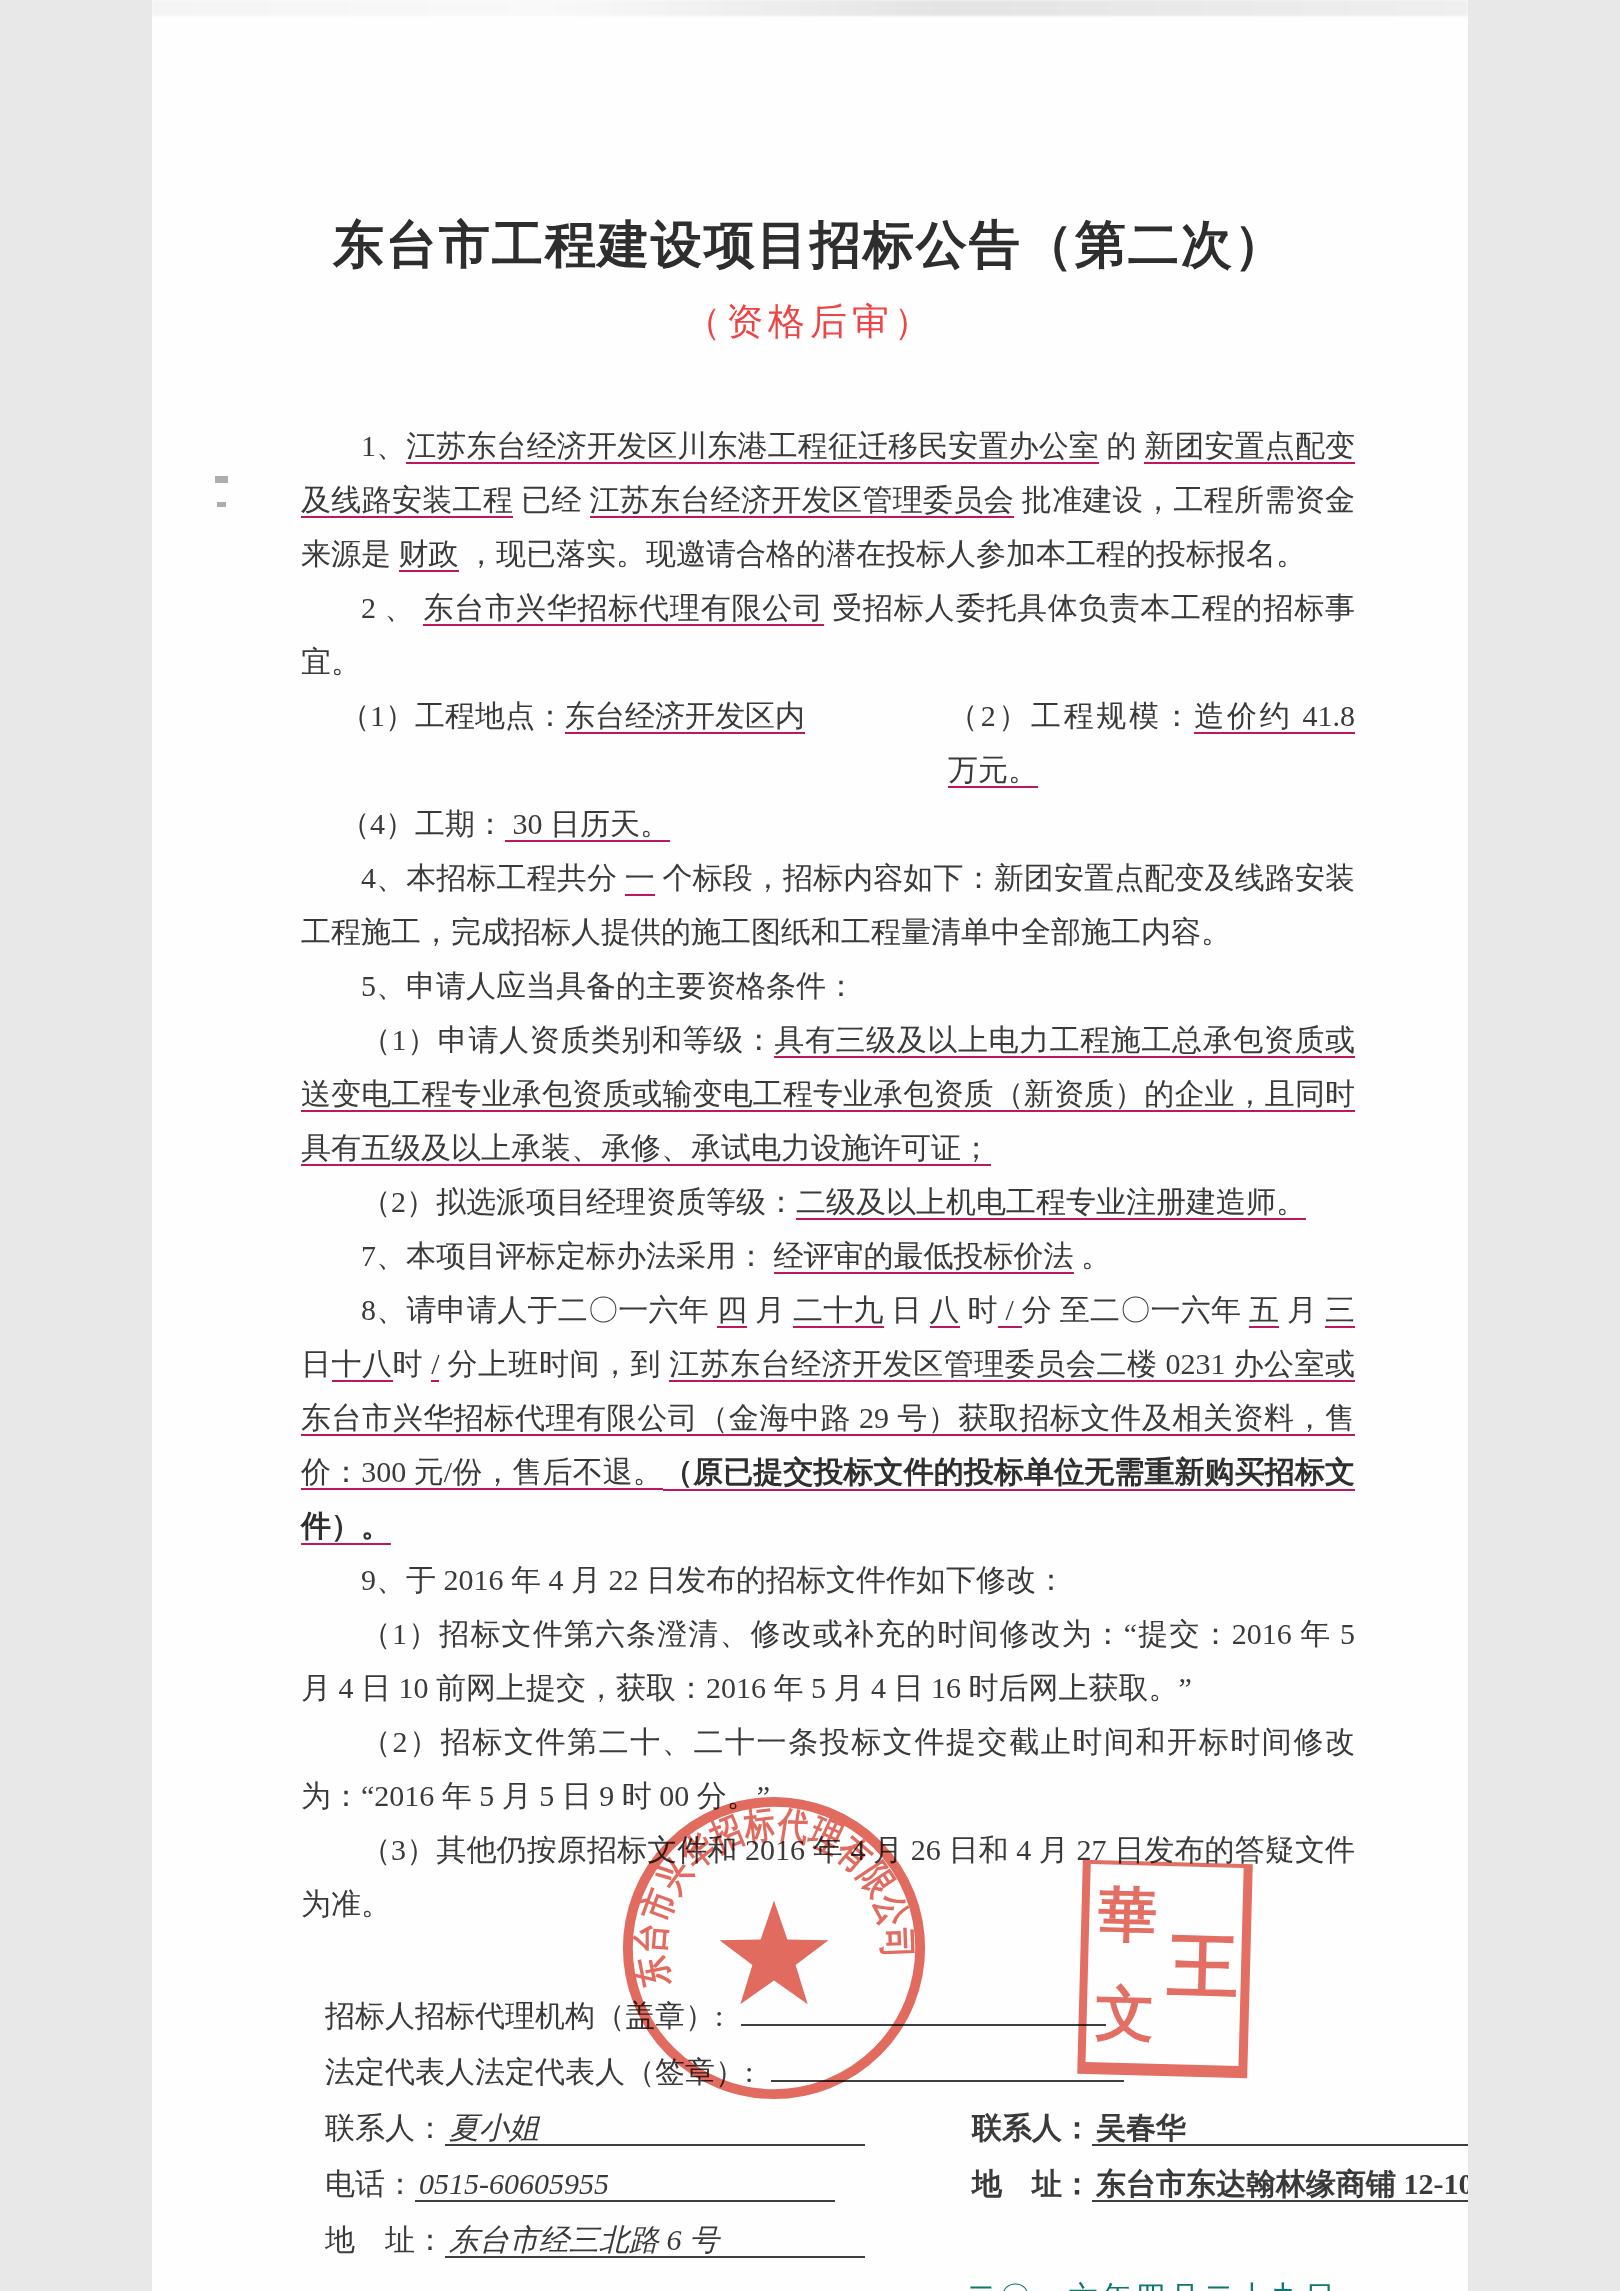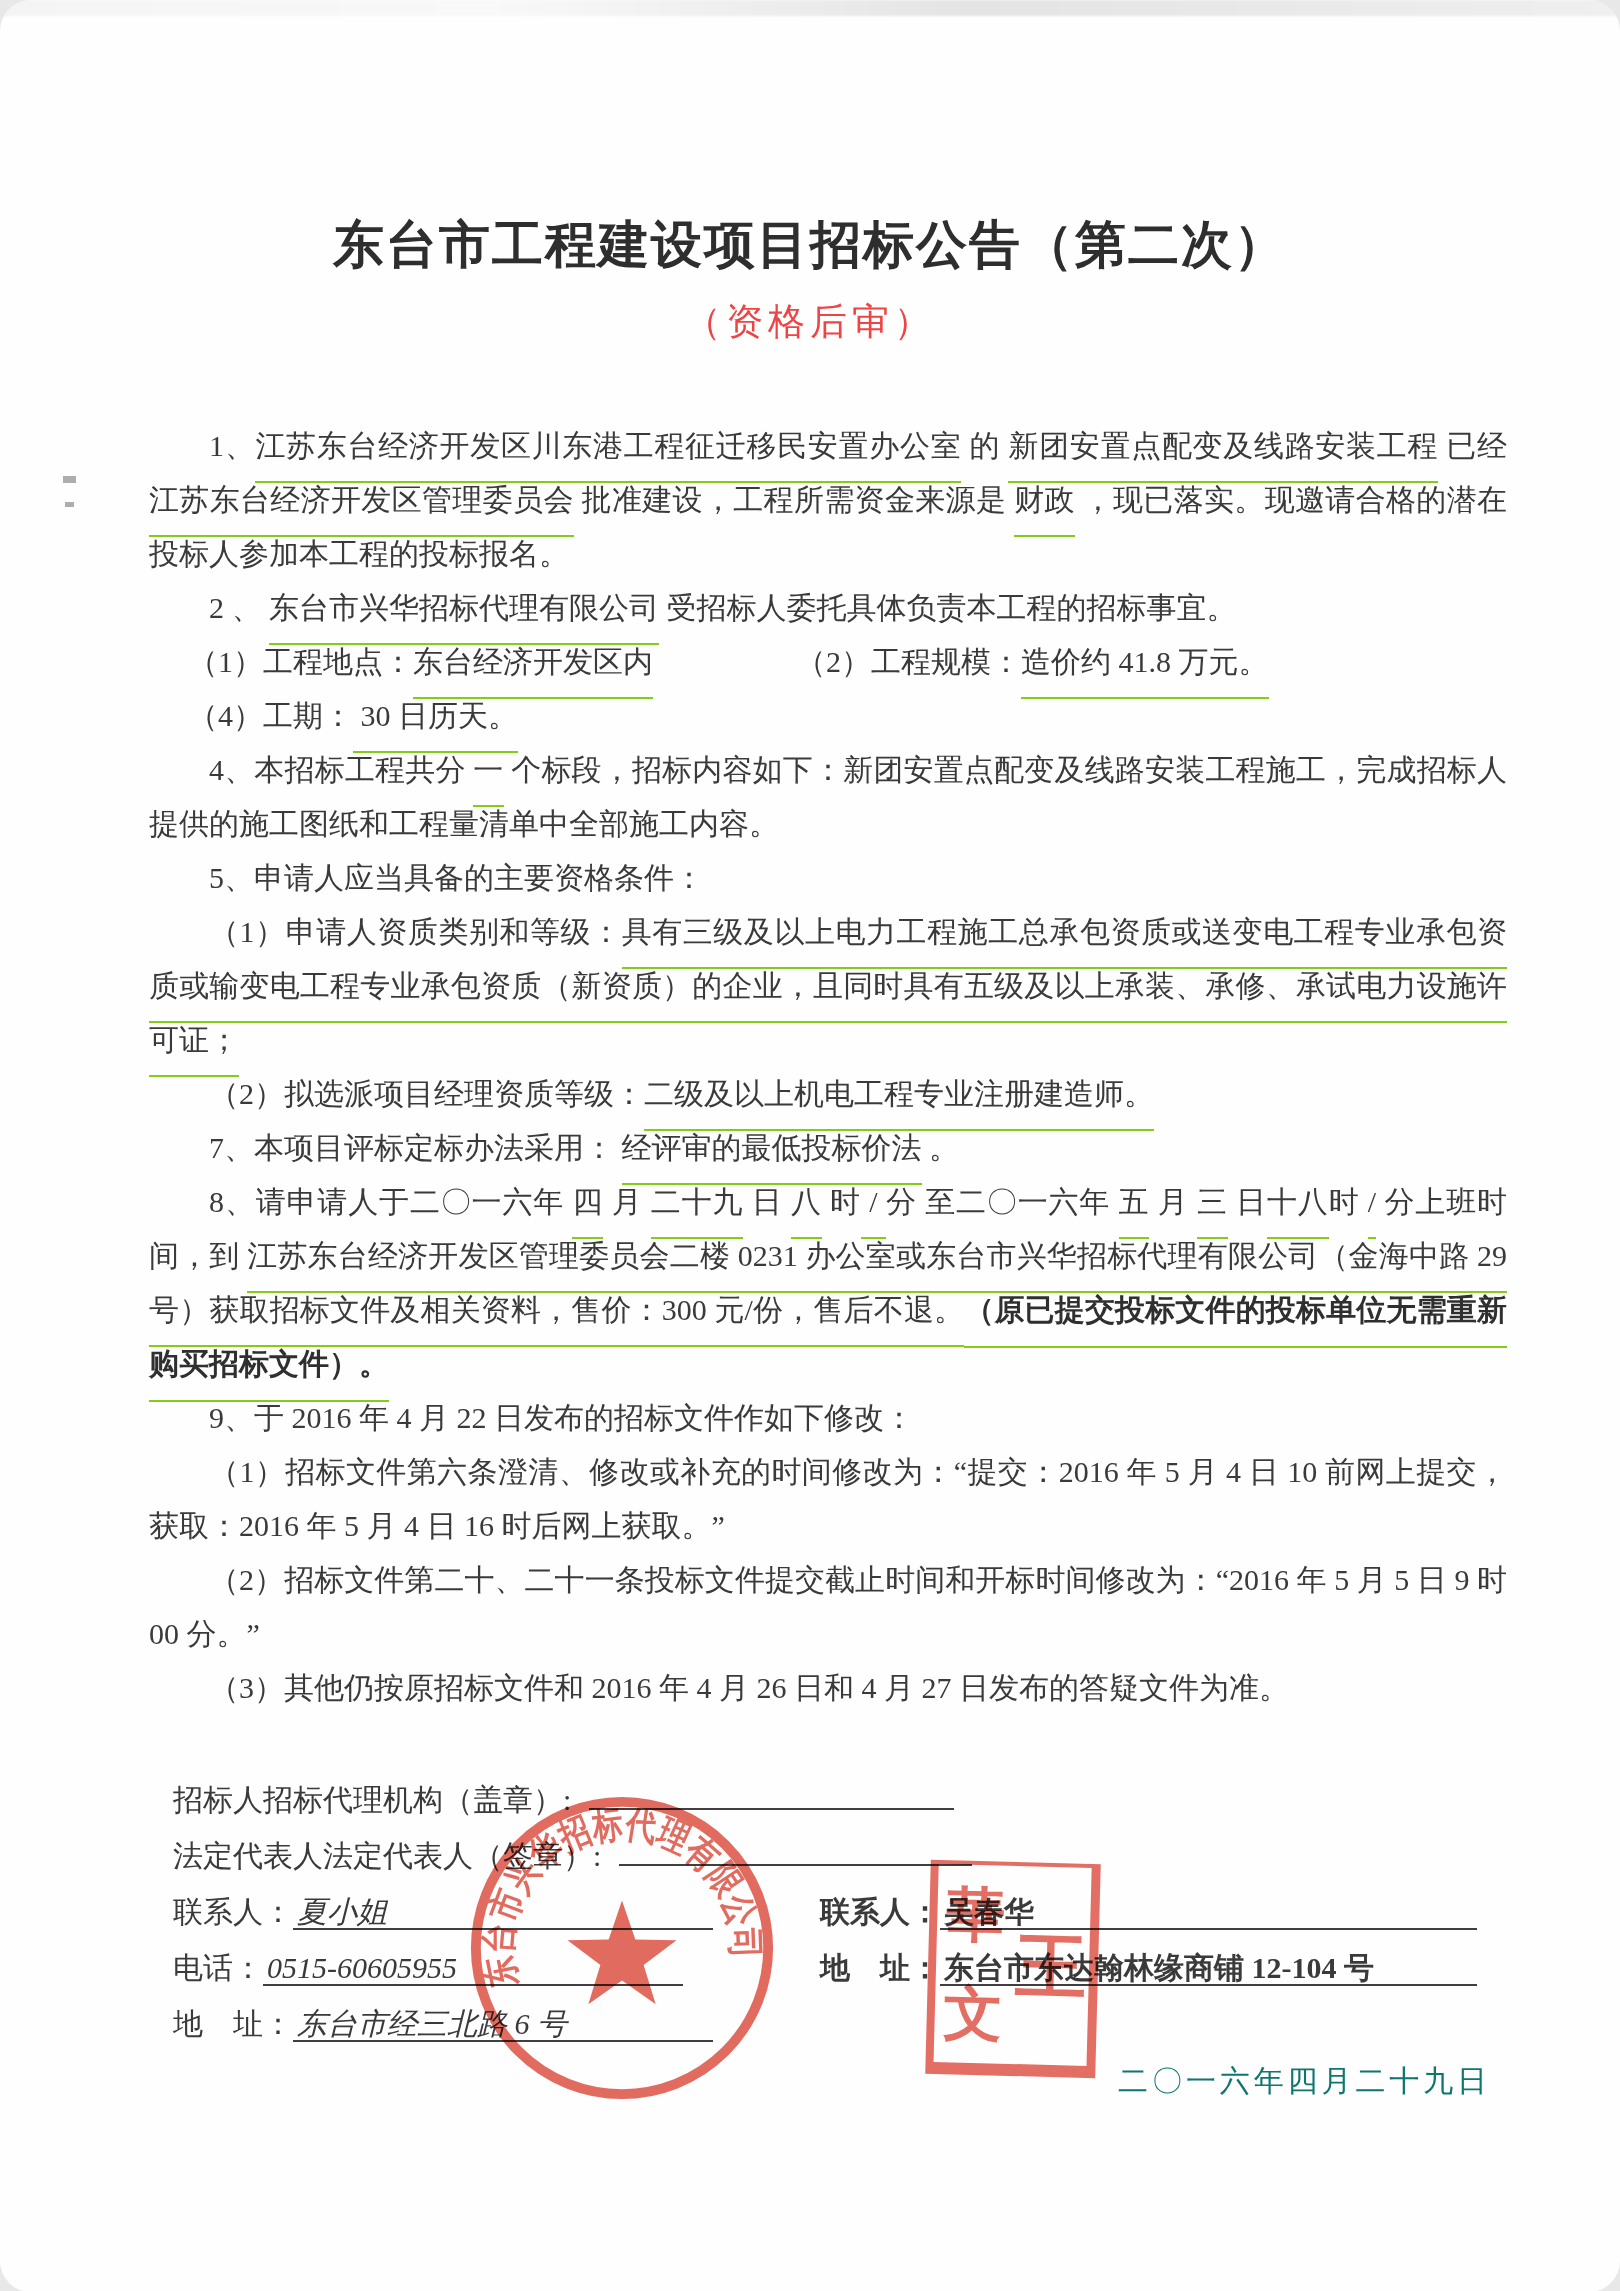--- a/index.html
+++ b/index.html
@@ -1,25 +1,24 @@
 <!DOCTYPE html>
 <html lang="zh"><head>
 <meta charset="utf-8">
 <style>
   html,body { margin:0; padding:0; background:#e8e8e8; }
   .page {
     position: relative;
-    width: 1620px;
+    width: 1316px;
     height: 2292px;
     margin: 0 auto;
     background: #fefefe;
     overflow: hidden;
     color: #3a3a3a;
     font-family: "Liberation Serif", "DejaVu Serif", serif;
-    border-radius: 31px;
   }
   
   .scan-band {
     position:absolute; top:0; left:0; right:0; height:15.7px;
     background: linear-gradient(to right, rgba(0,0,0,0.04) 0%, rgba(0,0,0,0.02) 30%, rgba(0,0,0,0.10) 60%, rgba(0,0,0,0.06) 100%);
     filter: blur(1px);
   }
   .speck { position:absolute; background:#6a6a6a; opacity:.55; }
   .speck.s1 { left:63px; top:476px; width:12.7px; height:6.9px; }
   .speck.s2 { left:65px; top:502px; width:8.8px; height:4.9px; }
@@ -44,21 +43,21 @@
     letter-spacing: 4.9px;
   }
 
   .doc-body {
     margin: 71px 113px 0 149px;
     font-size: 30px;
     line-height: 54px;
     text-align: justify;
   }
   .doc-body p { margin: 0; text-indent: 2em; }
-  .doc-body .u { border-bottom: 2px solid #84cc16; padding-bottom: 19px; }
+  .doc-body .u { border-bottom: 2px solid #be185d; padding-bottom: 0; }
   .doc-body .b {
     font-family: "DejaVu Sans", "Liberation Sans", sans-serif;
     font-weight: 700; color:#2f2f2f;
   }
   .cols { display: flex; padding-left: 39px; }
   .cols .col-left  { flex: 0 0 608px; }
   .cols .col-right { flex: 1; }
 
   .signature {
     margin: 57px 113px 0 173px;

